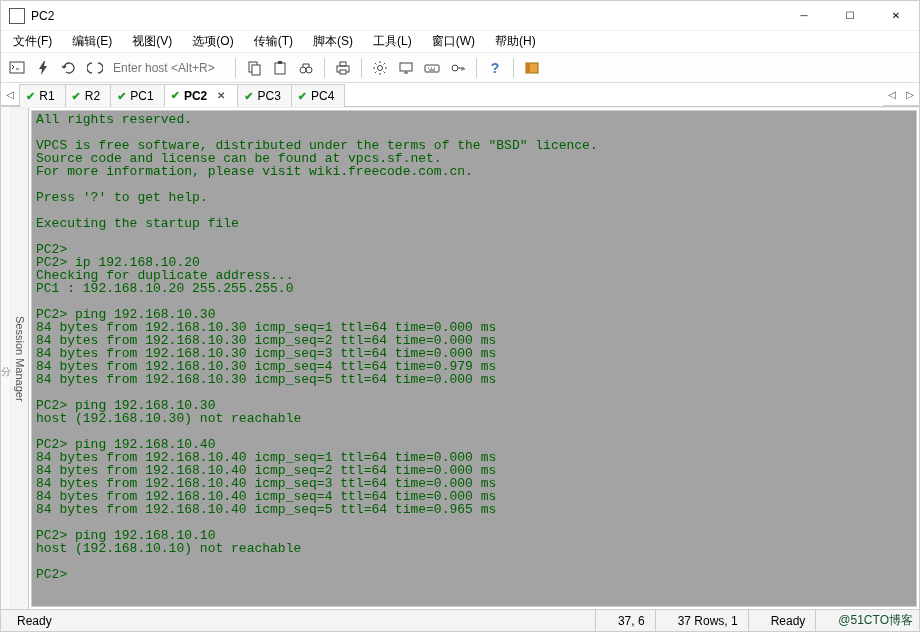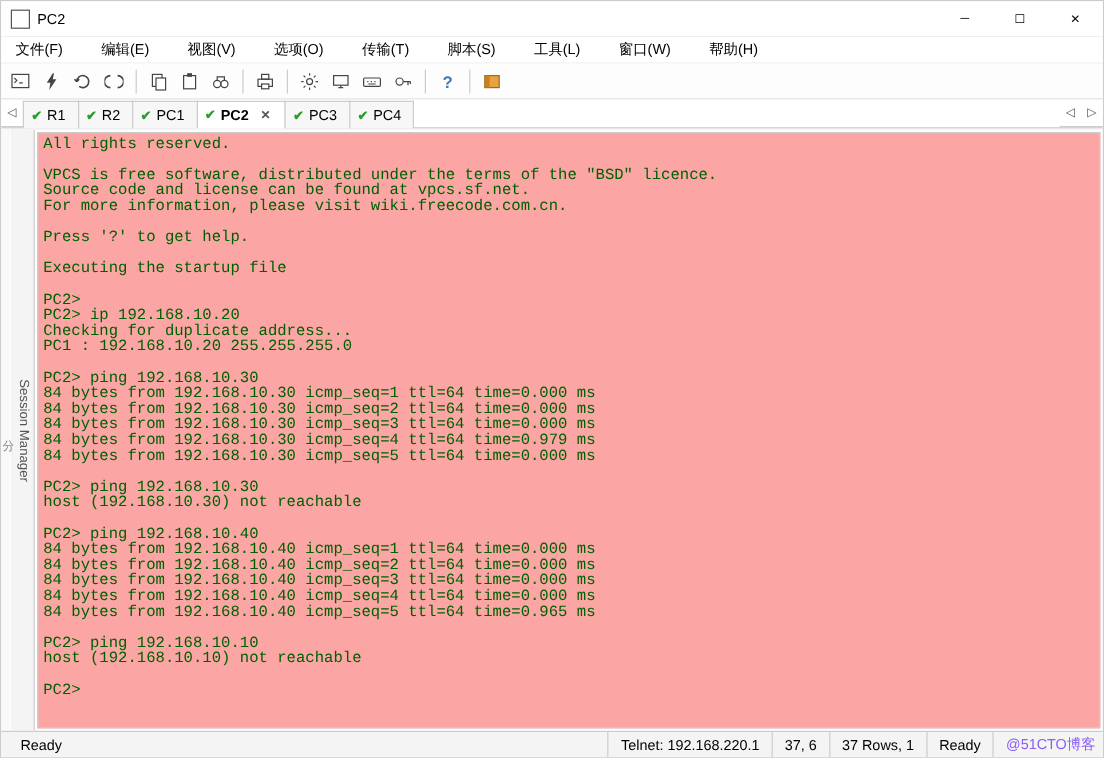--- a/index.html
+++ b/index.html
@@ -36,21 +36,21 @@
       font-family: "Segoe UI Symbol", sans-serif;
       font-size: 10px;
       cursor: pointer;
     }
 
     .menubar {
       height: 22px;
       display: flex;
       align-items: center;
       padding: 0 4px;
-      gap: 16px;
+      gap: 4px;
       background: #fff;
       border-bottom: 1px solid #eee;
       font-size: 12px;
     }
     .menubar .menu-item {
       padding: 2px 8px;
       cursor: pointer;
     }
 
     .toolbar {
@@ -138,21 +138,21 @@
       align-items: center;
       justify-content: center;
       writing-mode: vertical-rl;
       text-orientation: mixed;
       font-size: 11px;
       color: #555;
       padding: 4px 0;
     }
     .terminal-wrap {
       flex: 1;
-      background: #fca5a5;
+      background: #a3a3a3;
       border: 1px solid #ccc;
       margin: 2px;
       overflow: auto;
       position: relative;
     }
     .terminal {
       font-family: "Consolas", "Courier New", monospace;
       font-size: 13px;
       line-height: 1.0;
       color: #006000;
@@ -161,31 +161,31 @@
     }
 
     .statusbar {
       height: 22px;
       display: flex;
       align-items: center;
       background: #f4f4f4;
       border-top: 1px solid #ccc;
       font-size: 12px;
       padding: 0 6px;
-      gap: 0;
+      gap: 12px;
     }
     .statusbar .cell {
       padding: 0 10px;
       border-right: 1px solid #ccc;
       height: 100%;
       display: flex;
       align-items: center;
     }
     .statusbar .cell.first { flex: 1; border-left: none; }
-    .statusbar .watermark { color: #8b5cf6; padding-left: 10px; }
+    .statusbar .watermark { color: #14532d; padding-left: 10px; }
 
     .left-strip {
       width: 10px;
       background: #f9f9f9;
       border-right: 1px solid #eee;
       display: flex;
       align-items: center;
       justify-content: center;
       writing-mode: vertical-rl;
       font-size: 10px;
@@ -232,20 +232,21 @@
   <div class="tbtn">
     <svg viewBox="0 0 16 16">
         <path d="M3 8a5 5 0 1 1 2 4M3 8l-2-2M3 8l2-2" fill="none" stroke="#444" stroke-width="1.3"></path>
       </svg>
   </div>
   <div class="tbtn">
     <svg viewBox="0 0 16 16">
         <path d="M5 3a5 5 0 0 0 0 10M11 3a5 5 0 0 1 0 10" fill="none" stroke="#444" stroke-width="1.3"></path>
       </svg>
   </div>
+  <input class="host-input" placeholder="Enter host &lt;Alt+R&gt;" style="">
   <div class="sep"></div>
   <div class="tbtn">
     <svg viewBox="0 0 16 16">
         <rect x="3" y="2" width="8" height="10" fill="none" stroke="#444"></rect>
         <rect x="6" y="5" width="8" height="10" fill="#fff" stroke="#444"></rect>
       </svg>
   </div>
   <div class="tbtn">
     <svg viewBox="0 0 16 16">
         <rect x="3" y="3" width="10" height="11" fill="none" stroke="#444"></rect>
@@ -382,18 +383,17 @@
 PC2&gt; ping 192.168.10.10
 host (192.168.10.10) not reachable
 
 PC2&gt;</pre>
     </div>
   </div>
 </div>
 
 <div class="statusbar">
   <div class="cell first">Ready</div>
-  <div class="cell">Telnet: 192.168.220.1</div>
   <div class="cell">37,   6</div>
   <div class="cell">37 Rows, 1</div>
   <div class="cell">Ready</div>
   <div class="watermark">@51CTO博客</div>
 </div>
 
 </body></html>

